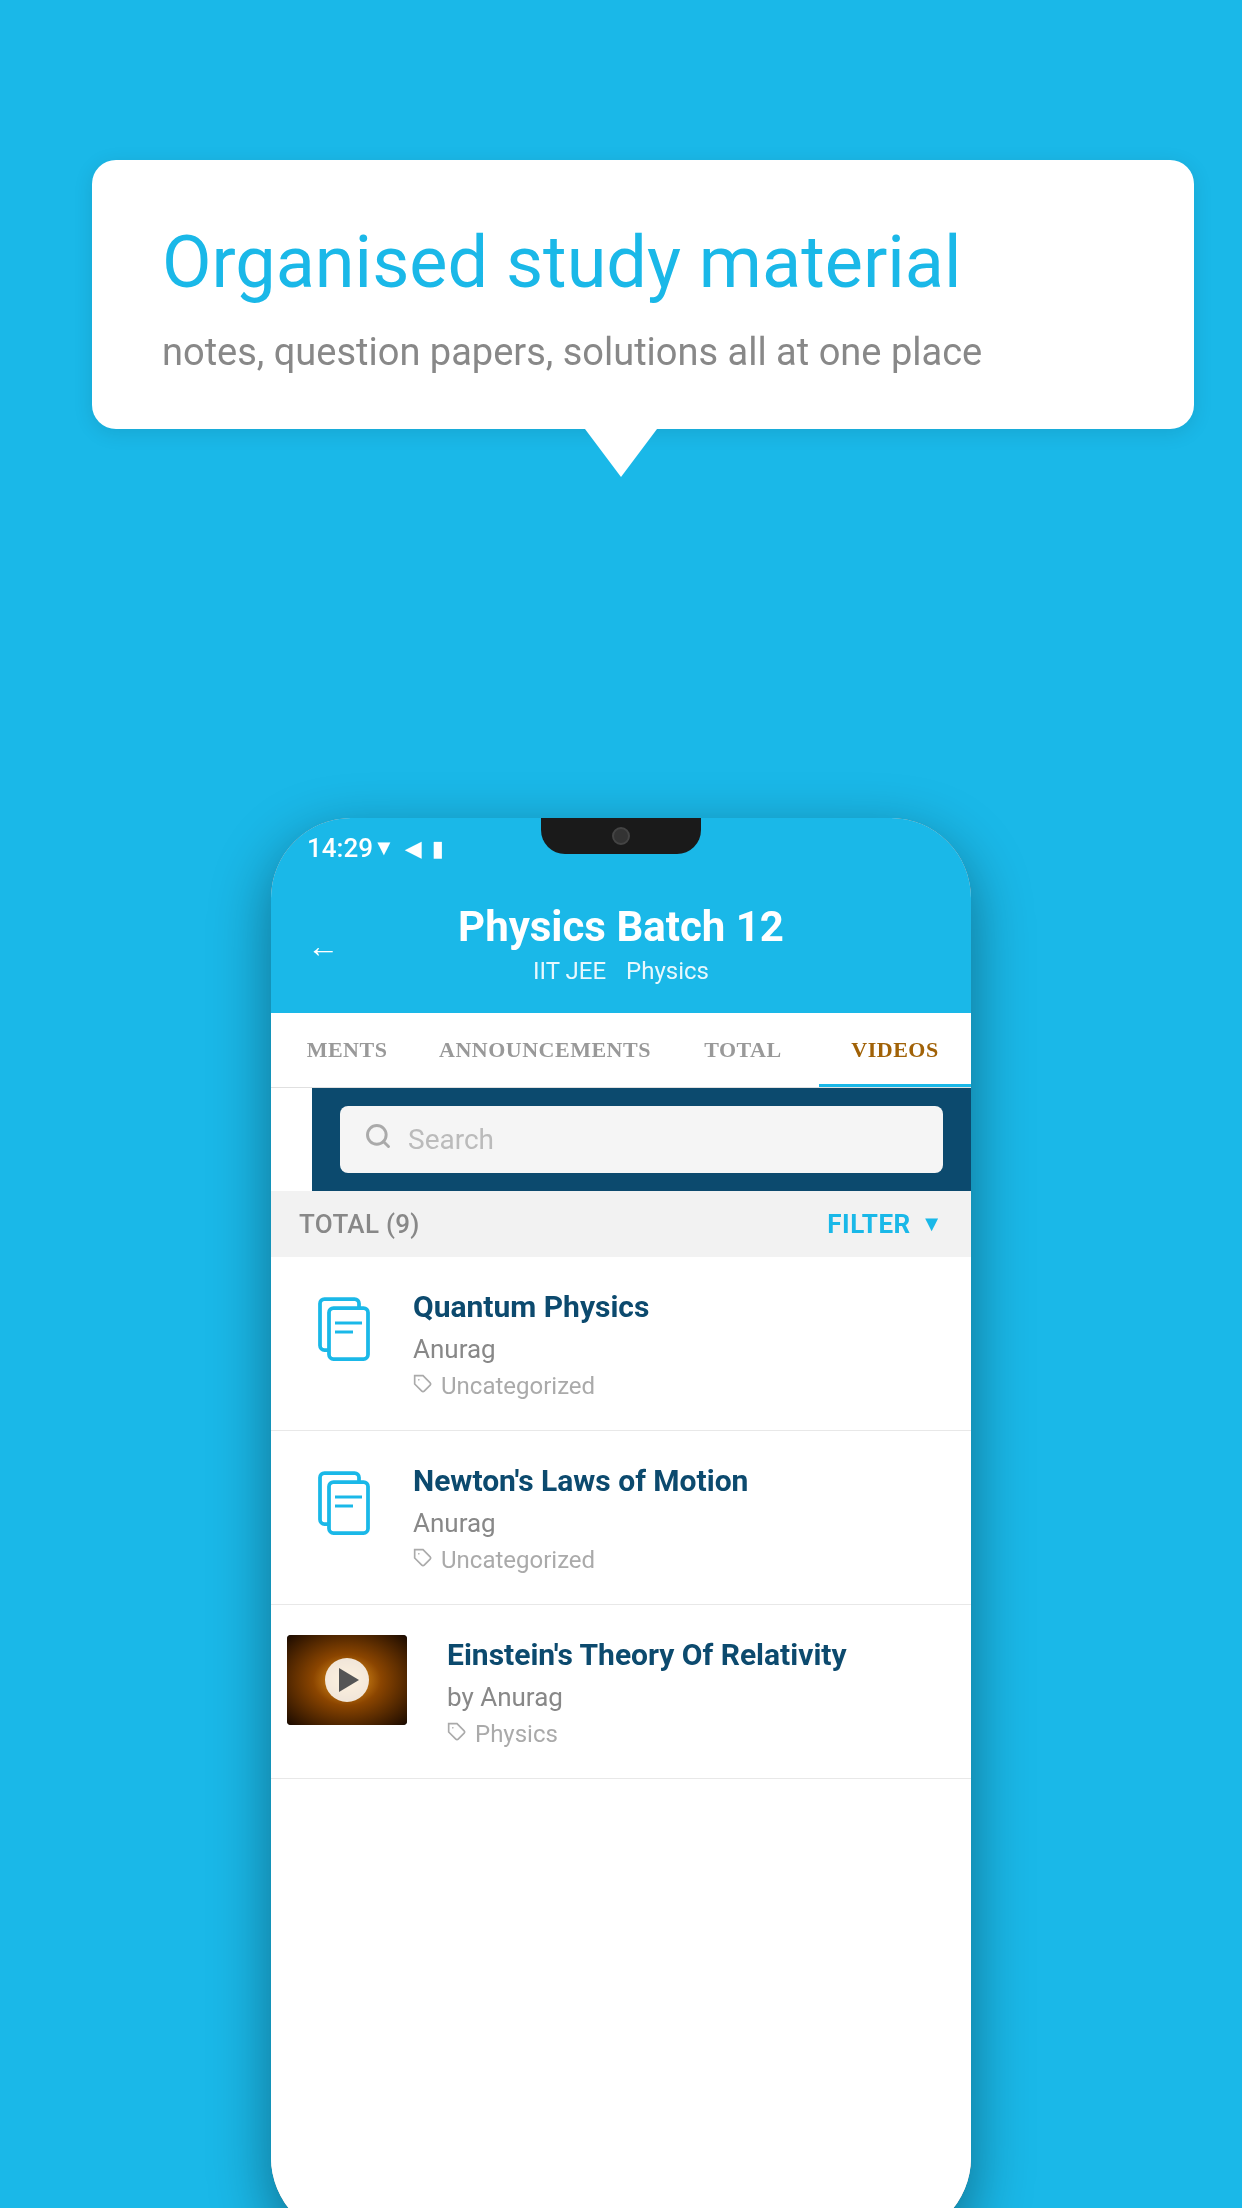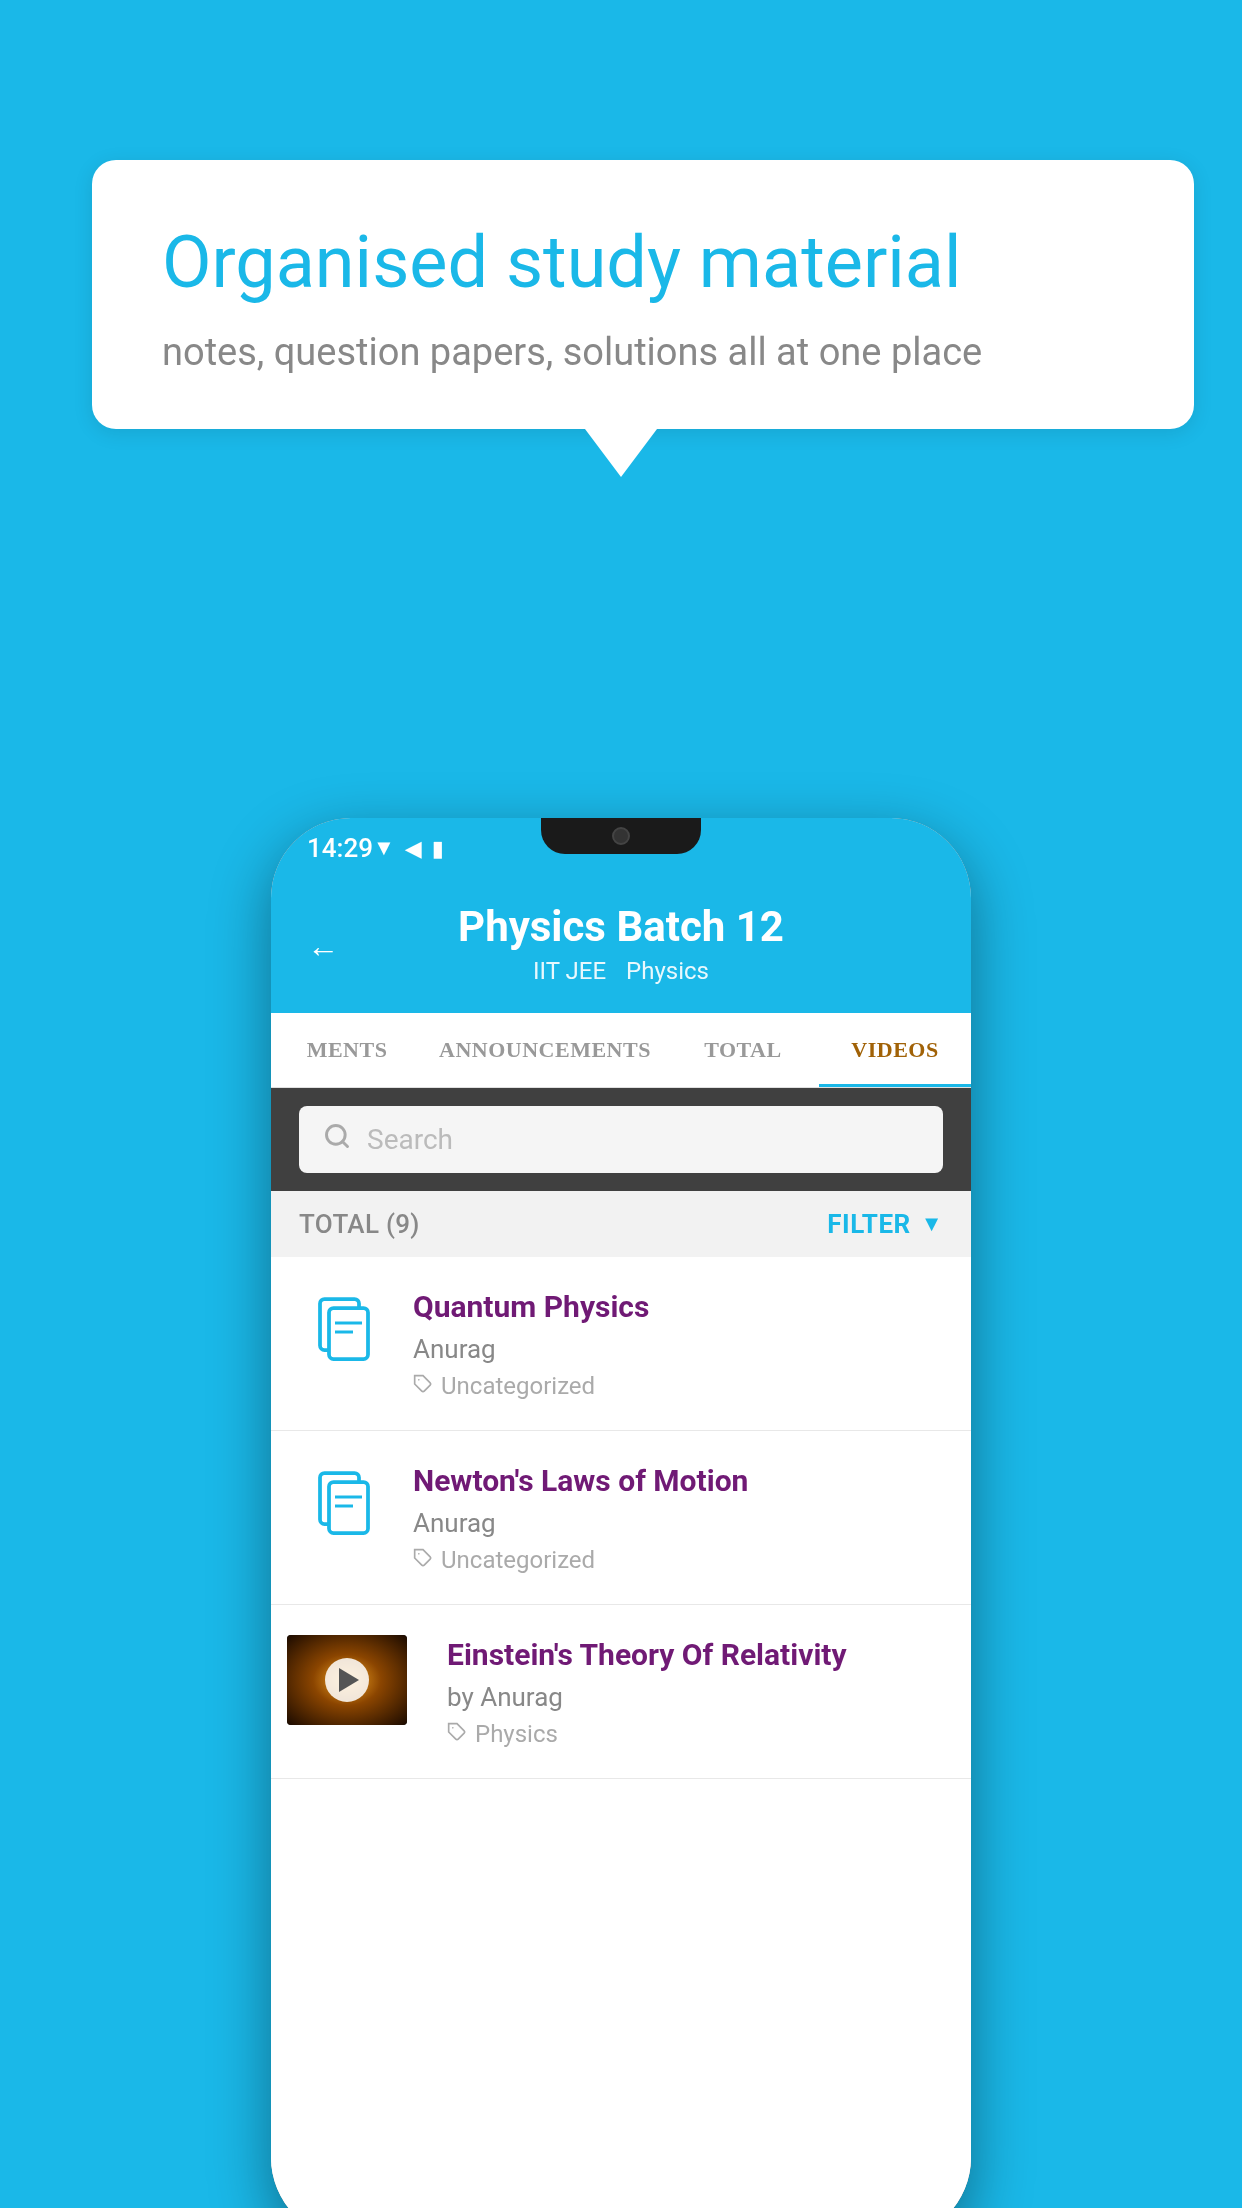--- a/index.html
+++ b/index.html
@@ -189,22 +189,23 @@
       position: absolute;
       bottom: 0;
       left: 0;
       right: 0;
       height: 3px;
       background: #1ab8e8;
     }
 
     
     .search-container {
-      background: #404040;
+      background: #0c4a6e;
       padding: 18px 28px;
+      margin-left: 41px;
     }
 
     .search-input-wrapper {
       background: #f5f5f5;
       border-radius: 8px;
       display: flex;
       align-items: center;
       padding: 16px 24px;
       gap: 16px;
     }
@@ -320,21 +321,21 @@
       line-height: 1;
     }
 
     .video-info {
       flex: 1;
     }
 
     .video-title {
       font-size: 30px;
       font-weight: 700;
-      color: #701a75;
+      color: #0c4a6e;
       margin-bottom: 8px;
       line-height: 1.3;
     }
 
     .video-author {
       font-size: 26px;
       color: #888;
       margin-bottom: 8px;
     }
 

